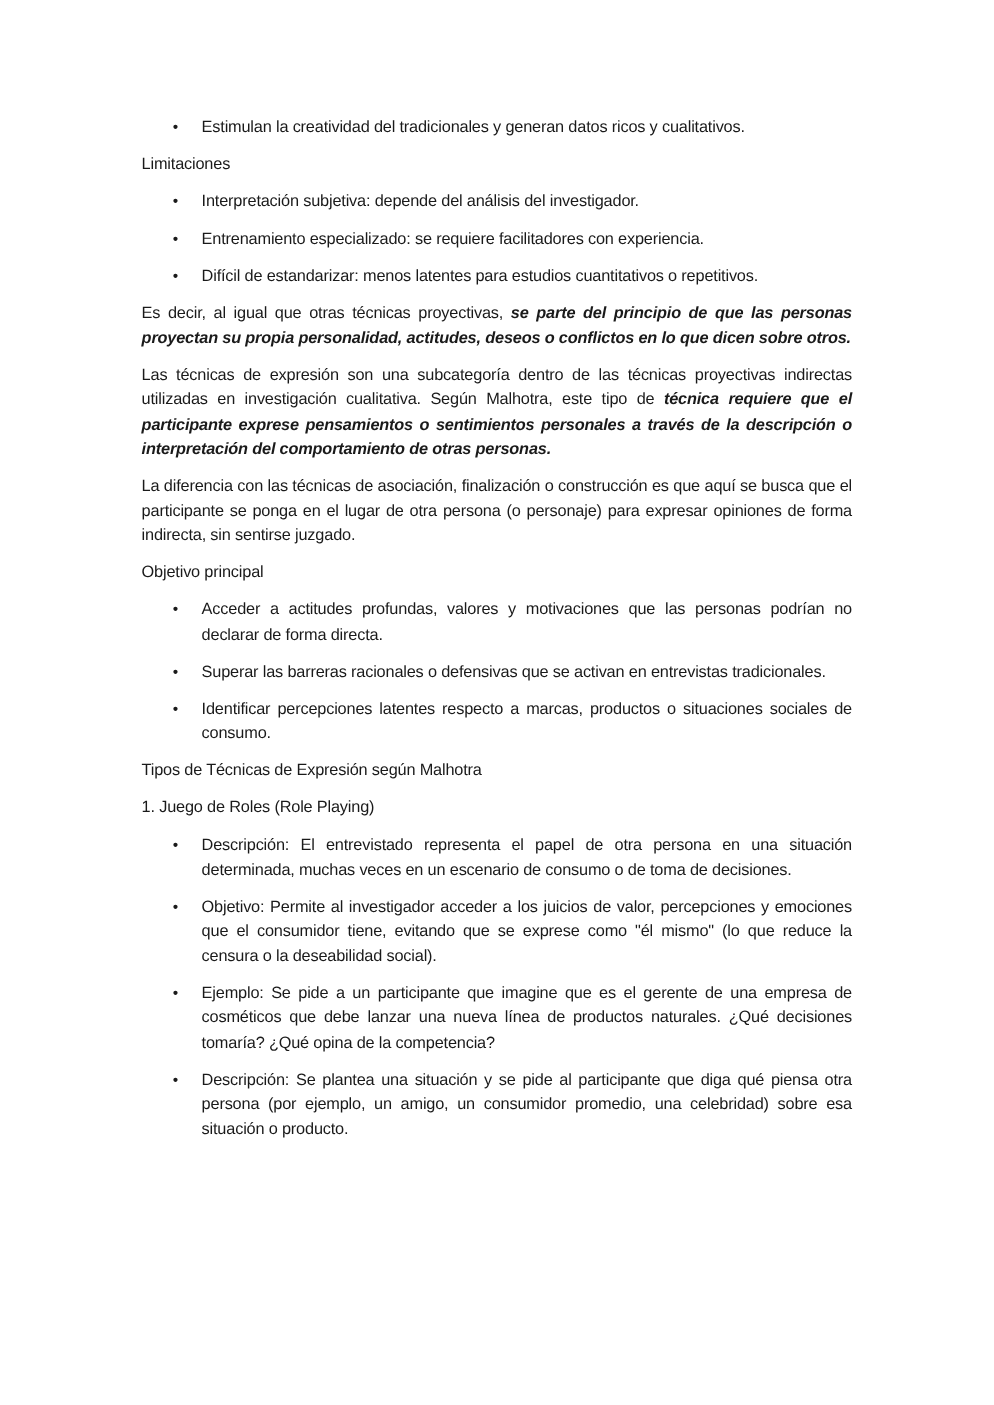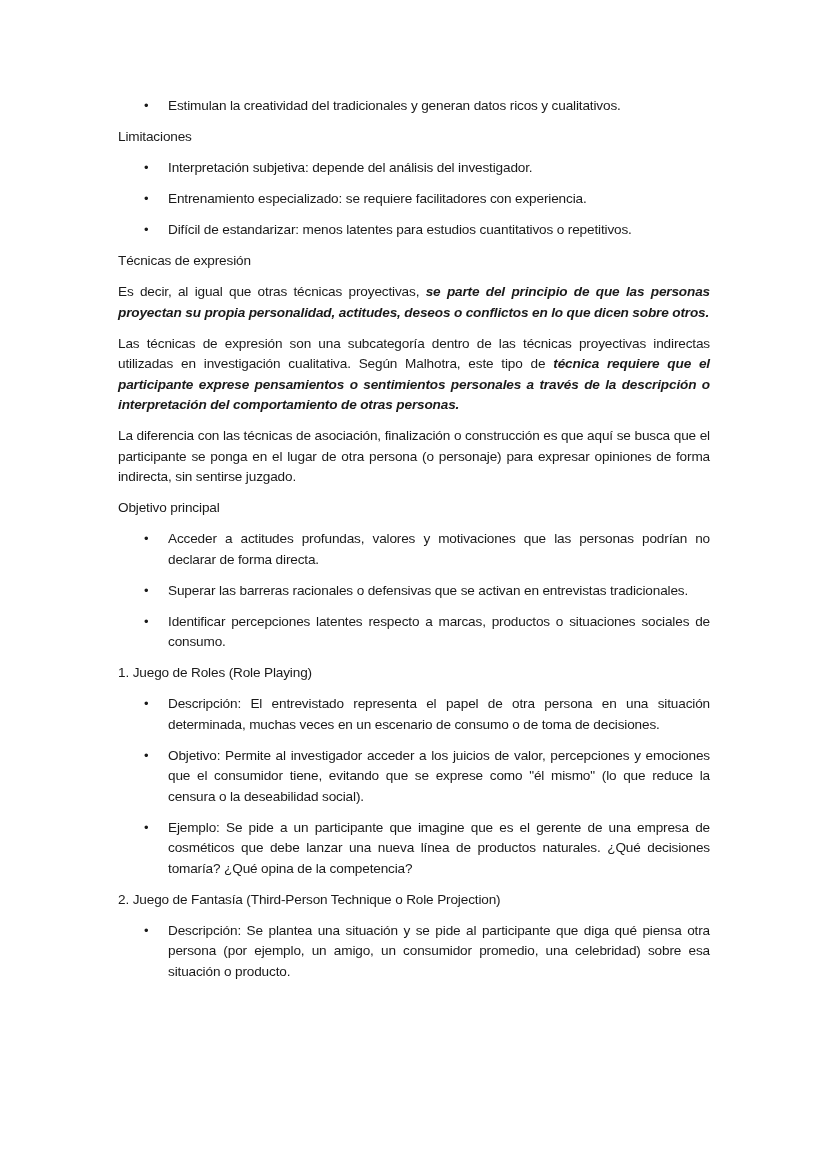--- a/index.html
+++ b/index.html
@@ -43,21 +43,20 @@
     <li>
       <span class="bullet">•</span>
       <b>Entrenamiento especializado</b><span>: se requiere facilitadores con experiencia.</span>
     </li>
     <li>
       <span class="bullet">•</span>
       <b>Difícil de estandarizar</b><span>: menos latentes para estudios cuantitativos o repetitivos.</span>
     </li>
   </ul>
 
-  <div class="heading">Técnicas de expresión</div>
   <p>
     <span>Es decir, al igual que otras técnicas proyectivas, </span><span class="bi">se parte del principio de que las personas proyectan su propia personalidad, actitudes, deseos o conflictos en lo que dicen sobre otros.</span>
   </p>
   <p>
     <span>Las técnicas de expresión son una subcategoría dentro de las técnicas proyectivas indirectas utilizadas en investigación cualitativa. Según Malhotra, este tipo de </span><span class="bi">técnica requiere que el participante exprese pensamientos o sentimientos personales a través de la descripción o interpretación del comportamiento de otras personas.</span>
   </p>
   <p>La diferencia con las técnicas de asociación, finalización o construcción es que aquí se busca que el participante se ponga en el lugar de otra persona (o personaje) para expresar opiniones de forma indirecta, sin sentirse juzgado.</p>
 
   <div class="heading">Objetivo principal</div>
   <ul>
@@ -68,38 +67,38 @@
     <li>
       <span class="bullet">•</span>
       <span>Superar las barreras racionales o defensivas que se activan en entrevistas tradicionales.</span>
     </li>
     <li>
       <span class="bullet">•</span>
       <span>Identificar percepciones </span><b>latentes</b><span> respecto a marcas, productos o situaciones sociales de consumo.</span>
     </li>
   </ul>
 
+  <div class="heading">Tipos de Técnicas de Expresión según Malhotra</div>
 
   <div class="heading">1. Juego de Roles (Role Playing)</div>
   <ul>
     <li>
       <span class="bullet">•</span>
       <b>Descripción</b><span>: El entrevistado representa el papel de otra persona en una situación determinada, muchas veces en un escenario de consumo o de toma de decisiones.</span>
     </li>
     <li>
       <span class="bullet">•</span>
       <b>Objetivo</b><span>: Permite al investigador acceder a los </span><b>juicios de valor, percepciones y emociones</b><span> que el consumidor tiene, evitando que se exprese como "él mismo" (lo que reduce la censura o la deseabilidad social).</span>
     </li>
     <li>
       <span class="bullet">•</span>
       <b>Ejemplo</b><span>: Se pide a un participante que imagine que es el gerente de una empresa de cosméticos que debe lanzar una nueva línea de productos naturales. ¿Qué decisiones tomaría? ¿Qué opina de la competencia?</span>
     </li>
   </ul>
 
-  <div class="heading">2. Juego de Fantasía (Third-Person Technique o Role Projection)</div>
   <ul>
     <li>
       <span class="bullet">•</span>
       <b>Descripción</b><span>: Se plantea una situación y se pide al participante que diga qué piensa </span><b>otra persona</b><span> (por ejemplo, un amigo, un consumidor promedio, una celebridad) sobre esa situación o producto.</span>
     </li>
   </ul>
 
 </div>
 
 </body></html>

